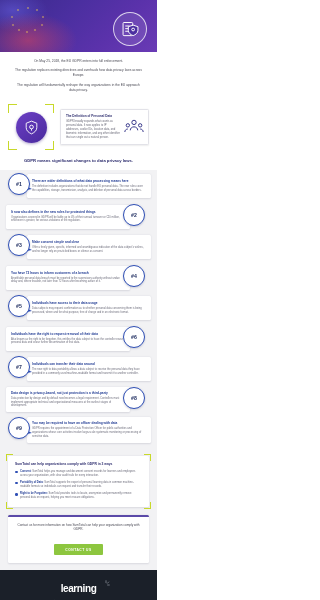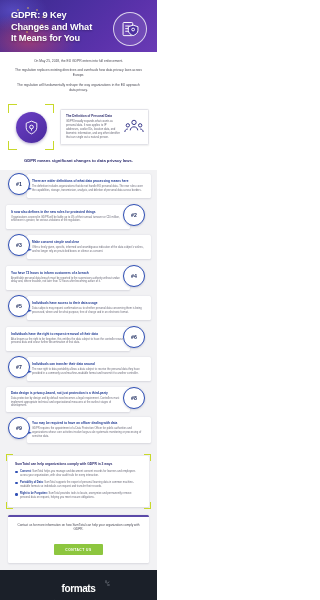--- a/index.html
+++ b/index.html
@@ -286,23 +286,20 @@
         <circle cx="37" cy="13" r="1.1"></circle>
           <circle cx="36" cy="21" r="1.1"></circle>
         <circle cx="29" cy="26" r="1.1"></circle>
           <circle cx="21" cy="28" r="1.1"></circle>
         <circle cx="13" cy="26" r="1.1"></circle>
           <circle cx="7" cy="21" r="1.1"></circle>
         <circle cx="6" cy="13" r="1.1"></circle>
           <circle cx="12" cy="6" r="1.1"></circle>
       </g>
     </svg>
-    <div class="banner-title">
-      <span class="lead">GDPR:</span><span> 9 Key Changes and What It Means for You</span>
-    </div>
     <div class="header-icon">
       <svg viewBox="0 0 24 24" width="21" height="21" fill="none" stroke="#ffffff" stroke-width="1.1">
         <rect x="3.5" y="4" width="11" height="15" rx="1"></rect>
         <line x1="6" y1="8" x2="11" y2="8"></line>
         <line x1="6" y1="11" x2="11" y2="11"></line>
         <line x1="6" y1="14" x2="9.5" y2="14"></line>
         <path d="M15 7 L20.5 8.8 V13 c0 3-2.6 4.9-5.5 6-2.9-1.1-5.5-3-5.5-6 V8.8 Z" fill="#4b2fa0"></path>
         <circle cx="15" cy="12" r="1.6"></circle>
       </svg>
     </div>
@@ -467,21 +464,21 @@
 
   <div class="cta-outer">
     <div class="cta">
       <div class="cta-text">Contact us for more information on how SumTotal can help your organization comply with GDPR.</div>
       <button class="cta-btn">CONTACT US</button>
     </div>
   </div>
 
   <div class="footer">
     <div class="logo">
-      <span>formats</span>
+      <span>learning</span>
       <svg class="logo-spark" viewBox="0 0 12 12">
         <g stroke="#9aa0ab" stroke-width="1" stroke-linecap="round">
           <line x1="6" y1="1" x2="6" y2="4"></line>
           <line x1="10" y1="3" x2="8" y2="5"></line>
           <line x1="11" y1="7.5" x2="8.4" y2="7.5"></line>
         </g>
       </svg>
       <div class="logo-sub">A SKILLSOFT COMPANY</div>
     </div>
     

